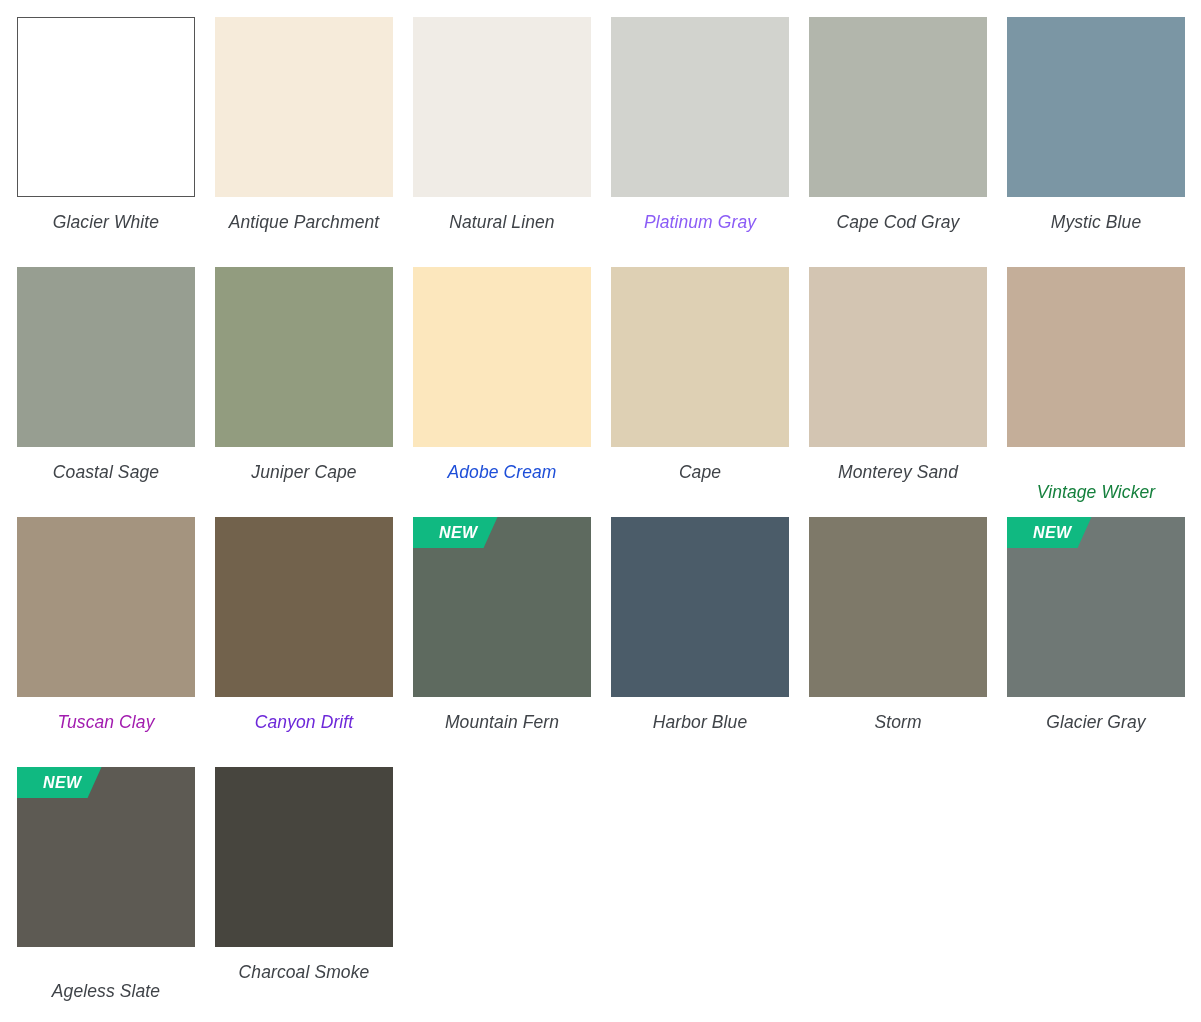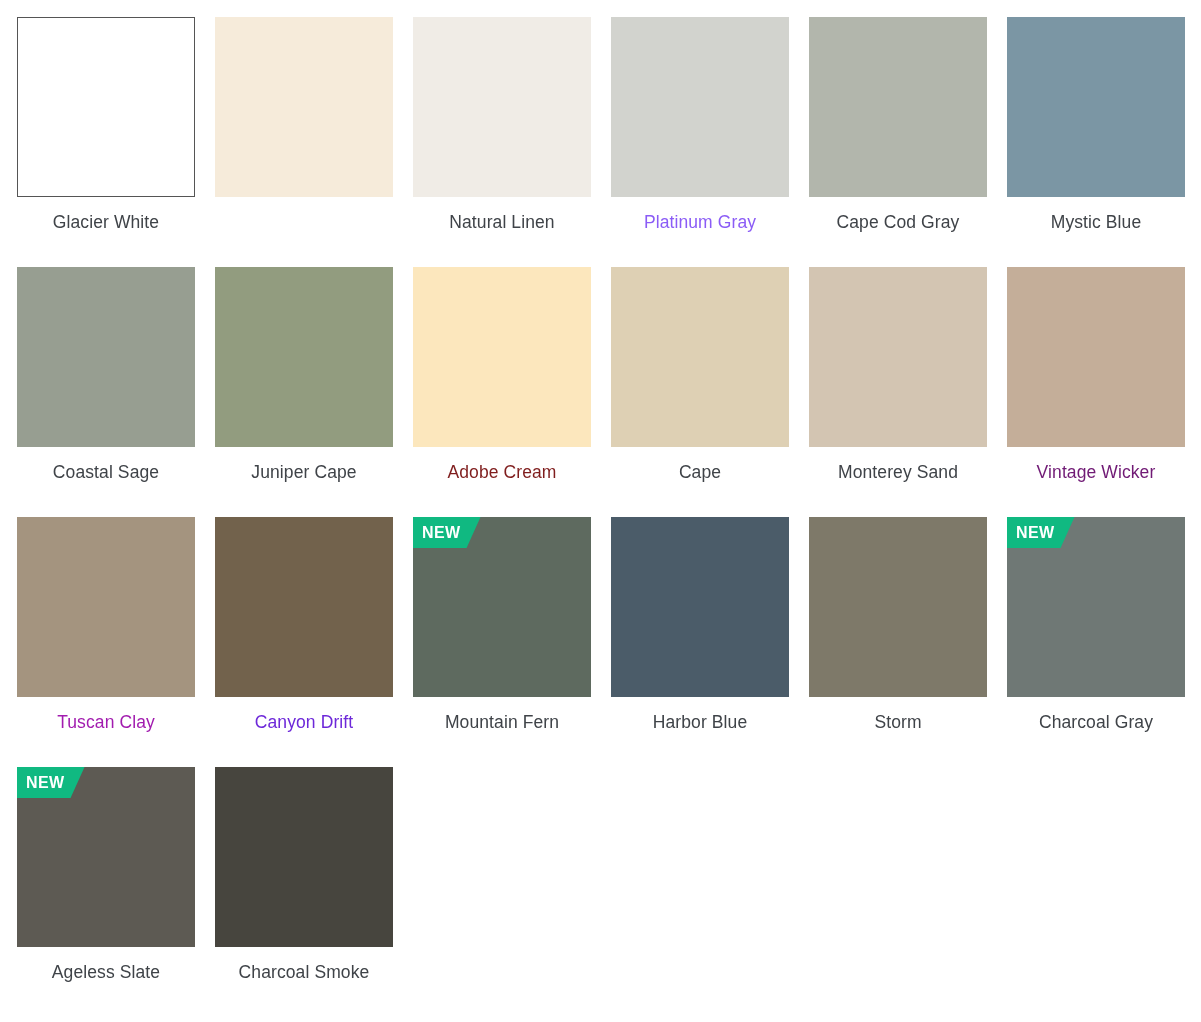--- a/index.html
+++ b/index.html
@@ -21,20 +21,21 @@
     width: 1201px;
     height: 1022px;
     padding: 0;
     margin: 0;
     box-sizing: border-box;
     display: grid;
     grid-template-columns: repeat(6, 198px);
     grid-auto-rows: 250px;
     padding-left: 17px;
     padding-top: 17px;
+    font-style: italic;
   }
 
   .swatch-card {
     width: 198px;
     height: 250px;
     box-sizing: border-box;
     display: block;
     position: relative;
   }
 
@@ -64,21 +65,21 @@
     word-wrap: break-word;
     font-weight: 400;
   }
 
   
   .new-badge {
     position: absolute;
     top: 0;
     left: 0;
     height: 31px;
-    padding: 0 20px 0 9px;
+    padding: 0 20px 0 26px;
     display: flex;
     align-items: center;
     justify-content: flex-start;
     background: #10b981;
     color: #ffffff;
     font-size: 16px;
     font-weight: 700;
     letter-spacing: 0.4px;
     line-height: 1;
     -webkit-clip-path: polygon(0 0, 100% 0, calc(100% - 14px) 100%, 0 100%);
@@ -90,20 +91,21 @@
 </head>
 <body>
 
 <div class="palette-grid" id="grid">
     <div class="swatch-card">
       <div class="swatch-chip bordered" style="background: rgb(255, 255, 255);"></div>
       <div class="swatch-label" style="color: rgb(63, 67, 72);">Glacier White</div>
     </div>
     <div class="swatch-card">
       <div class="swatch-chip" style="background: rgb(246, 235, 218);"></div>
+      <div class="swatch-label" style="color: rgb(63, 67, 72);">Antique Parchment</div>
     </div>
     <div class="swatch-card">
       <div class="swatch-chip" style="background: rgb(240, 236, 230);"></div>
       <div class="swatch-label" style="color: rgb(63, 67, 72);">Natural Linen</div>
     </div>
     <div class="swatch-card">
       <div class="swatch-chip" style="background: rgb(210, 211, 206);"></div>
       <div class="swatch-label" style="color: #8b5cf6;">Platinum Gray</div>
     </div>
     <div class="swatch-card">
@@ -117,33 +119,33 @@
     <div class="swatch-card">
       <div class="swatch-chip" style="background: rgb(151, 158, 145);"></div>
       <div class="swatch-label" style="color: rgb(63, 67, 72);">Coastal Sage</div>
     </div>
     <div class="swatch-card">
       <div class="swatch-chip" style="background: rgb(146, 156, 127);"></div>
       <div class="swatch-label" style="color: rgb(63, 67, 72);">Juniper Cape</div>
     </div>
     <div class="swatch-card">
       <div class="swatch-chip" style="background: rgb(252, 231, 189);"></div>
-      <div class="swatch-label" style="color: #7f1d1d;">Adobe Cream</div>
+      <div class="swatch-label" style="color: #1d4ed8;">Adobe Cream</div>
     </div>
     <div class="swatch-card">
       <div class="swatch-chip" style="background: rgb(222, 208, 180);"></div>
       <div class="swatch-label" style="color: rgb(63, 67, 72);">Cape</div>
     </div>
     <div class="swatch-card">
       <div class="swatch-chip" style="background: rgb(211, 197, 178);"></div>
       <div class="swatch-label" style="color: rgb(63, 67, 72);">Monterey Sand</div>
     </div>
     <div class="swatch-card">
       <div class="swatch-chip" style="background: rgb(196, 174, 153);"></div>
-      <div class="swatch-label" style="color: #701a75;">Vintage Wicker</div>
+      <div class="swatch-label" style="color: #15803d; margin-top: 20px;">Vintage Wicker</div>
     </div>
     <div class="swatch-card">
       <div class="swatch-chip" style="background: rgb(164, 148, 127);"></div>
       <div class="swatch-label" style="color: #a21caf;">Tuscan Clay</div>
     </div>
     <div class="swatch-card">
       <div class="swatch-chip" style="background: rgb(114, 98, 76);"></div>
       <div class="swatch-label" style="color: #6d28d9;">Canyon Drift</div>
     </div>
     <div class="swatch-card">
@@ -157,25 +159,25 @@
       <div class="swatch-label" style="color: rgb(63, 67, 72);">Harbor Blue</div>
     </div>
     <div class="swatch-card">
       <div class="swatch-chip" style="background: rgb(126, 121, 105);"></div>
       <div class="swatch-label" style="color: rgb(63, 67, 72);">Storm</div>
     </div>
     <div class="swatch-card">
       <div class="swatch-chip" style="background: rgb(111, 120, 117);">
         <span class="new-badge" style="background: rgb(16, 185, 129); color: rgb(255, 255, 255);">NEW</span>
       </div>
-      <div class="swatch-label" style="color: rgb(63, 67, 72);">Charcoal Gray</div>
+      <div class="swatch-label" style="color: rgb(63, 67, 72);">Glacier Gray</div>
     </div>
     <div class="swatch-card">
       <div class="swatch-chip" style="background: rgb(93, 90, 83);">
         <span class="new-badge" style="background: rgb(16, 185, 129); color: rgb(255, 255, 255);">NEW</span>
       </div>
-      <div class="swatch-label" style="color: rgb(63, 67, 72);">Ageless Slate</div>
+      <div class="swatch-label" style="color: rgb(63, 67, 72); margin-top: 19px;">Ageless Slate</div>
     </div>
     <div class="swatch-card">
       <div class="swatch-chip" style="background: rgb(71, 69, 62);"></div>
       <div class="swatch-label" style="color: rgb(63, 67, 72);">Charcoal Smoke</div>
     </div>
   </div>
 
 </body></html>

